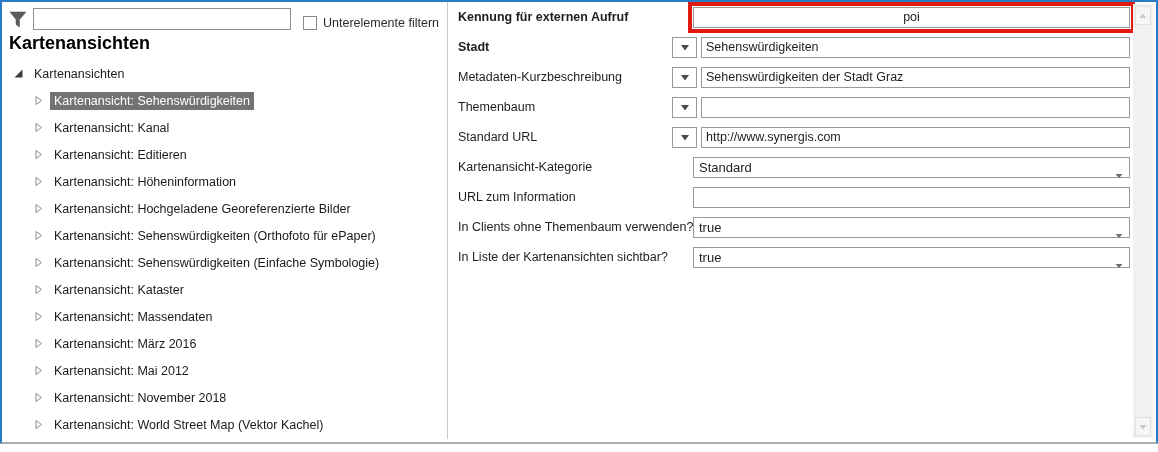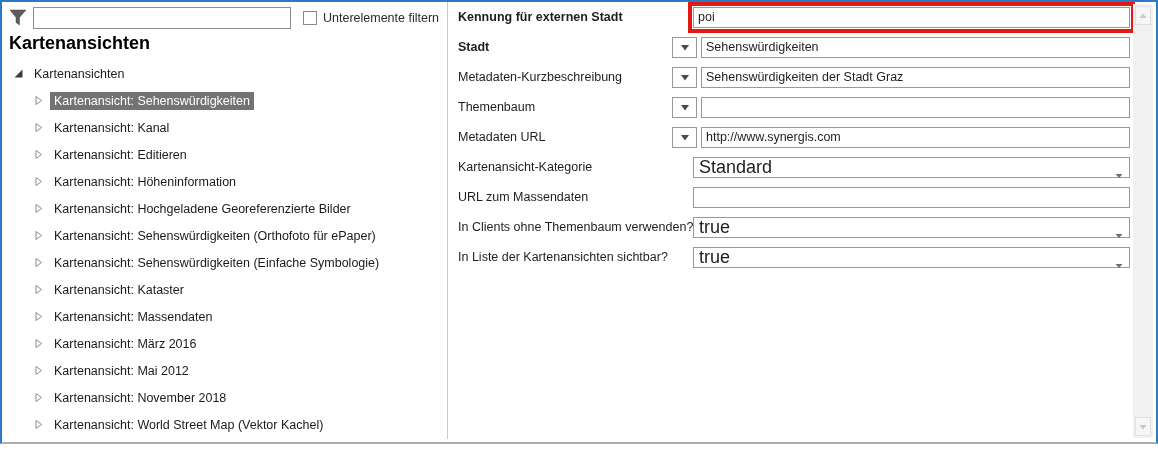--- a/index.html
+++ b/index.html
@@ -5,21 +5,21 @@
   * { margin:0; padding:0; box-sizing:border-box; }
   body { font-family:"Liberation Sans", sans-serif; background:#fff; }
   .screen { position:relative; width:1158px; height:452px; background:#fff; overflow:hidden; }
   .window {
     position:absolute; left:0; top:0; width:1158px; height:444px; background:#fff;
     border:2px solid #2b7ac6; border-bottom:2px solid #aeaeae;
   }
   
   .left-panel { position:absolute; left:0; top:0; width:445px; height:438px; background:#fff; }
   .v-divider { position:absolute; left:445px; top:0; width:1px; height:437px; background:#c9c9c9; }
-  .filter-bar { position:absolute; left:6px; top:4px; height:24px; display:flex; align-items:center; }
+  .filter-bar { position:absolute; left:6px; top:4px; height:24px; display:flex; align-items:flex-end; }
   .funnel { width:20px; height:20px; display:flex; align-items:center; justify-content:center; }
   .search-input {
     margin-left:5px; width:258px; height:22px; border:1px solid #8f8f8f; background:#fff;
     font-family:"Liberation Sans", sans-serif; font-size:12.5px; padding:0 4px; outline:none;
   }
   .checkbox { margin-left:12px; width:14px; height:14px; border:1px solid #8b8b8b; background:#fff; display:inline-block; }
   .checkbox-label { margin-left:6px; font-size:12.5px; color:#2b2b2b; white-space:nowrap; }
   .panel-title { position:absolute; left:7px; top:31px; font-size:18px; font-weight:bold; color:#000; }
   .tree { position:absolute; left:0; top:58px; right:2px; }
   .tree-row { display:flex; align-items:center; height:27px; padding-left:31px; cursor:default; }
@@ -35,26 +35,26 @@
   .control-wrap { flex:1; display:flex; align-items:center; min-width:0; }
   .lang-btn {
     width:25px; height:21px; flex:none; border:1px solid #999; background:#fff;
     display:flex; align-items:center; justify-content:center; margin-right:4px;
   }
   .spacer { width:21px; flex:none; }
   .text-input {
     flex:1; height:21px; border:1px solid #999; background:#fff; min-width:0;
     font-family:"Liberation Sans", sans-serif; font-size:12.5px; color:#1e1e1e; padding:0 4px; outline:none;
   }
-  .text-input.annotated { outline:4px solid #e11a12; outline-offset:1px; }
+  .text-input.annotated { outline:4px solid #e11a12; outline-offset:1px;text-align:center; }
   .select-box {
     flex:1; height:21px; border:1px solid #999; background:#fff; position:relative;
     display:flex; align-items:center; min-width:0;
   }
-  .select-value { font-size:18px; color:#1e1e1e; padding-left:5px; white-space:nowrap; }
+  .select-value { font-size:13px; color:#1e1e1e; padding-left:5px; white-space:nowrap; }
   .select-value.italic { }
   .select-arrow { position:absolute; right:6px; top:7px; }
   
   .scrollbar {
     position:absolute; top:2px; right:3px; width:20px; height:434px; background:#f1f1f1;
     display:flex; flex-direction:column; justify-content:space-between; align-items:center; padding:2px 0;
   }
   .sb-btn { width:16px; height:19px; background:#f6f6f6; border:1px solid #e0e0e0; display:flex; align-items:center; justify-content:center; }
   .bottom-strip { position:absolute; left:0; top:444px; width:1158px; height:8px; background:#fff; }
 </style>
@@ -193,21 +193,21 @@
           <span class="tree-label">Kartenansicht: World Street Map (Vektor Kachel)</span>
         </div>
       </div>
     </div>
 
     <div class="v-divider"></div>
 
     <div class="right-panel">
 
       <div class="form-row">
-        <span class="form-label bold">Kennung für externen Stadt</span>
+        <span class="form-label bold">Kennung für externen Aufruf</span>
         <span class="control-wrap">
             <span class="spacer"></span>
           <input class="text-input annotated" type="text" value="poi" style="">
         </span>
       </div>
 
       <div class="form-row">
         <span class="form-label bold">Stadt</span>
         <span class="control-wrap">
           <span class="lang-btn">
@@ -237,21 +237,21 @@
           <span class="lang-btn">
               <svg width="10" height="9" viewBox="0 0 10 9">
                 <polygon points="1,2 9,2 5,7.5" fill="#4a4a4a"></polygon>
               </svg>
             </span>
           <input class="text-input" type="text" value="" style="">
         </span>
       </div>
 
       <div class="form-row">
-        <span class="form-label">Metadaten URL</span>
+        <span class="form-label">Standard URL</span>
         <span class="control-wrap">
           <span class="lang-btn">
               <svg width="10" height="9" viewBox="0 0 10 9">
                 <polygon points="1,2 9,2 5,7.5" fill="#4a4a4a"></polygon>
               </svg>
             </span>
           <input class="text-input" type="text" value="http://www.synergis.com" style="">
         </span>
       </div>
 
@@ -262,21 +262,21 @@
           <span class="select-box">
             <span class="select-value">Standard</span>
             <span class="select-arrow"><svg width="8" height="6" viewBox="0 0 8 6">
                   <polygon points="0.5,1 7.5,1 4,5" fill="#6e6e6e"></polygon>
                 </svg></span>
           </span>
         </span>
       </div>
 
       <div class="form-row">
-        <span class="form-label">URL zum Massendaten</span>
+        <span class="form-label">URL zum Information</span>
         <span class="control-wrap">
             <span class="spacer"></span>
           <input class="text-input" type="text" value="" style="">
         </span>
       </div>
 
       <div class="form-row">
         <span class="form-label">In Clients ohne Themenbaum verwenden?</span>
         <span class="control-wrap">
             <span class="spacer"></span>

